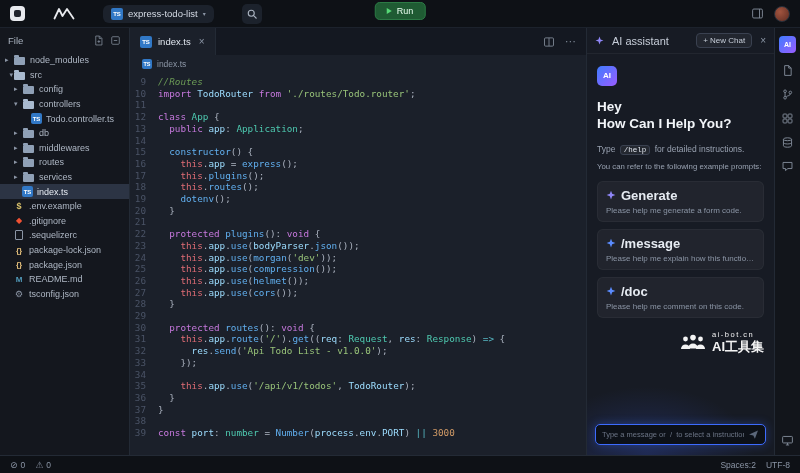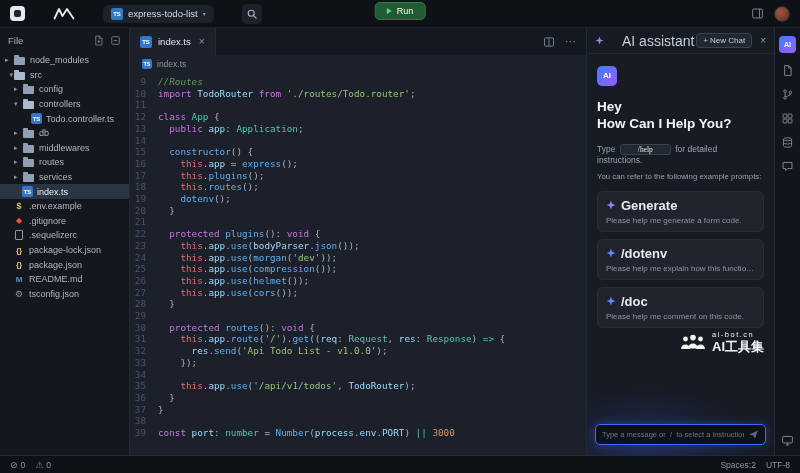--- a/index.html
+++ b/index.html
@@ -70,32 +70,32 @@
   .tk-pln { color:#abb2bf; } .tk-kw { color:#c678dd; } .tk-fn { color:#61afef; }
   .tk-str { color:#98c379; } .tk-num { color:#d19a66; } .tk-typ { color:#4ec9b0; }
   .tk-cm { color:#6a9955; font-style:italic;text-align:right; } .tk-vr { color:#9cdcfe; }
   .tk-this { color:#e06c75; } .tk-op { color:#56b6c2; }
 
   
   .ai-panel { width:188px; flex:none; position:relative; overflow:hidden; background:#171b24; border-left:1px solid #232a35; }
   .ai-panel::after { content:""; position:absolute; left:0; right:0; bottom:0; height:140px; pointer-events:none;
     background:radial-gradient(150px 95px at 32% 100%, rgba(64,99,255,.22), transparent 72%); }
   .ai-head { height:26px; display:flex; align-items:center; justify-content:space-between; padding:0 8px; border-bottom:1px solid rgba(255,255,255,.05); }
-  .ai-head-left { display:flex; align-items:center; gap:18px; font-size:14px; color:#c6cdd8; }
+  .ai-head-left { display:flex; align-items:center; gap:8px; font-size:11px; color:#c6cdd8; }
   .ai-head-right { display:flex; align-items:center; }
   .newchat { font-size:8px; color:#c6cdd8; background:rgba(255,255,255,.05); border:1px solid #3a4150; border-radius:4px; padding:2px 6px; cursor:pointer; }
   .ai-close { color:#8b95a5; font-size:10px; margin-left:8px; cursor:pointer; }
   .ai-body { position:relative; height:calc(100% - 26px); padding:10px 10px 0; }
   .ai-badge { width:20px; height:20px; border-radius:5px; background:linear-gradient(135deg,#3f7cff,#9a5cff); color:#fff;
     font-size:8px; font-weight:bold; display:inline-flex; align-items:center; justify-content:center; }
   .ai-badge.sm { width:17px; height:17px; font-size:7px; border-radius:4px; cursor:pointer; }
   .greet { margin-top:12px; font-size:13.5px; line-height:17px; font-weight:bold; color:#f2f5f9; }
   .help { margin-top:12px; font-size:8.5px; color:#98a1b0; }
-  .chip { display:inline-block; border:1px solid #3a4150; background:rgba(255,255,255,.06); border-radius:3px; padding:0 17px; margin:0 2px;
-    color:#dfe4ec; font-family:Liberation Serif, serif; font-size:7.5px; cursor:pointer; }
+  .chip { display:inline-block; border:1px solid #3a4150; background:rgba(255,255,255,.06); border-radius:3px; padding:0 3px; margin:0 2px;
+    color:#dfe4ec; font-family:Liberation Mono, monospace; font-size:7.5px; cursor:pointer; }
   .intro { margin-top:7px; font-size:7.8px; color:#98a1b0; white-space:nowrap; }
   #prompt-cards { margin-top:10px; display:flex; flex-direction:column; gap:7px; }
   .prompt-card { background:rgba(255,255,255,.045); border:1px solid rgba(255,255,255,.04); border-radius:6px; padding:6px 8px; cursor:pointer; }
   .pc-title { display:flex; align-items:center; gap:5px; font-size:13px; font-weight:600; color:#e6ebf2; }
   .pc-icon { display:flex; }
   .pc-desc { margin-top:3px; font-size:8px; color:#8b95a5; white-space:nowrap; overflow:hidden; text-overflow:ellipsis; }
   .watermark { position:absolute; right:10px; bottom:100px; display:flex; align-items:center; gap:6px; color:#fff; opacity:.95; z-index:2; }
   .wm-text { display:flex; flex-direction:column; line-height:1.15; }
   .wm-site { font-size:7.5px; letter-spacing:1.5px; }
   .wm-name { font-size:13px; font-weight:bold; }
@@ -447,21 +447,21 @@
               </div>
               <div class="pc-desc">Please help me generate a form code.</div>
             </div>
             <div class="prompt-card">
               <div class="pc-title">
                 <span class="pc-icon">
                   <svg width="10" height="10" viewBox="0 0 16 16">
                     <path d="M8 1L9.9 6.1L15 8L9.9 9.9L8 15L6.1 9.9L1 8L6.1 6.1Z" fill="#5b8cff"></path>
                   </svg>
                 </span>
-                <span>/dotenv</span>
+                <span>/message</span>
               </div>
               <div class="pc-desc">Please help me explain how this function w...</div>
             </div>
             <div class="prompt-card">
               <div class="pc-title">
                 <span class="pc-icon">
                   <svg width="10" height="10" viewBox="0 0 16 16">
                     <path d="M8 1L9.9 6.1L15 8L9.9 9.9L8 15L6.1 9.9L1 8L6.1 6.1Z" fill="#5b8cff"></path>
                   </svg>
                 </span>

